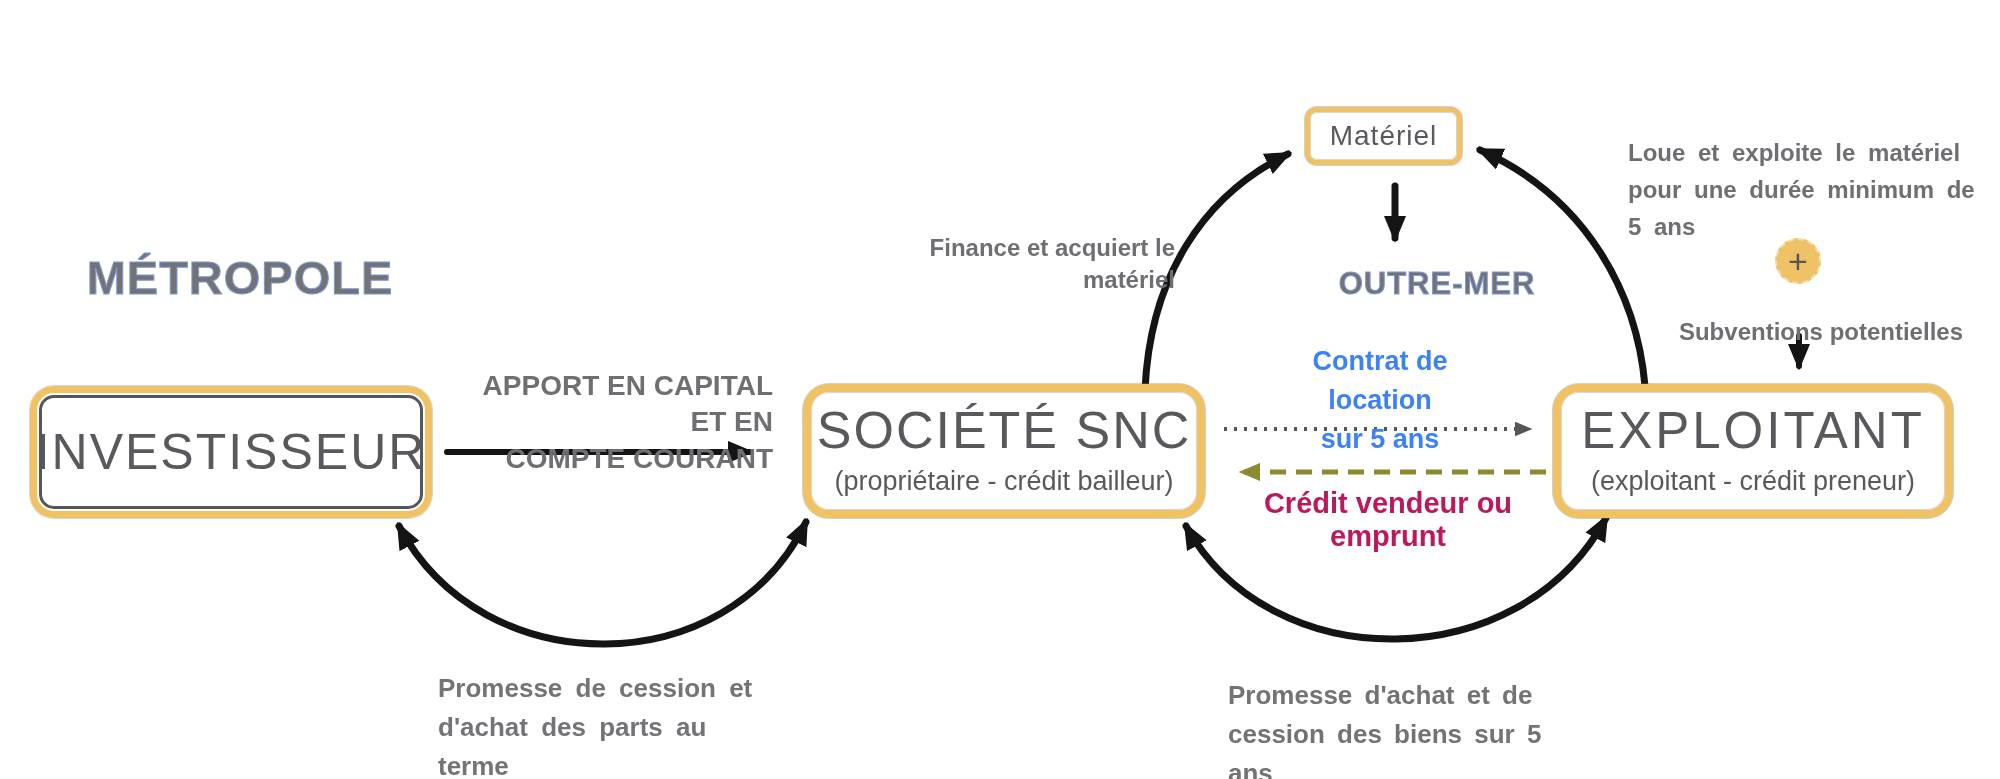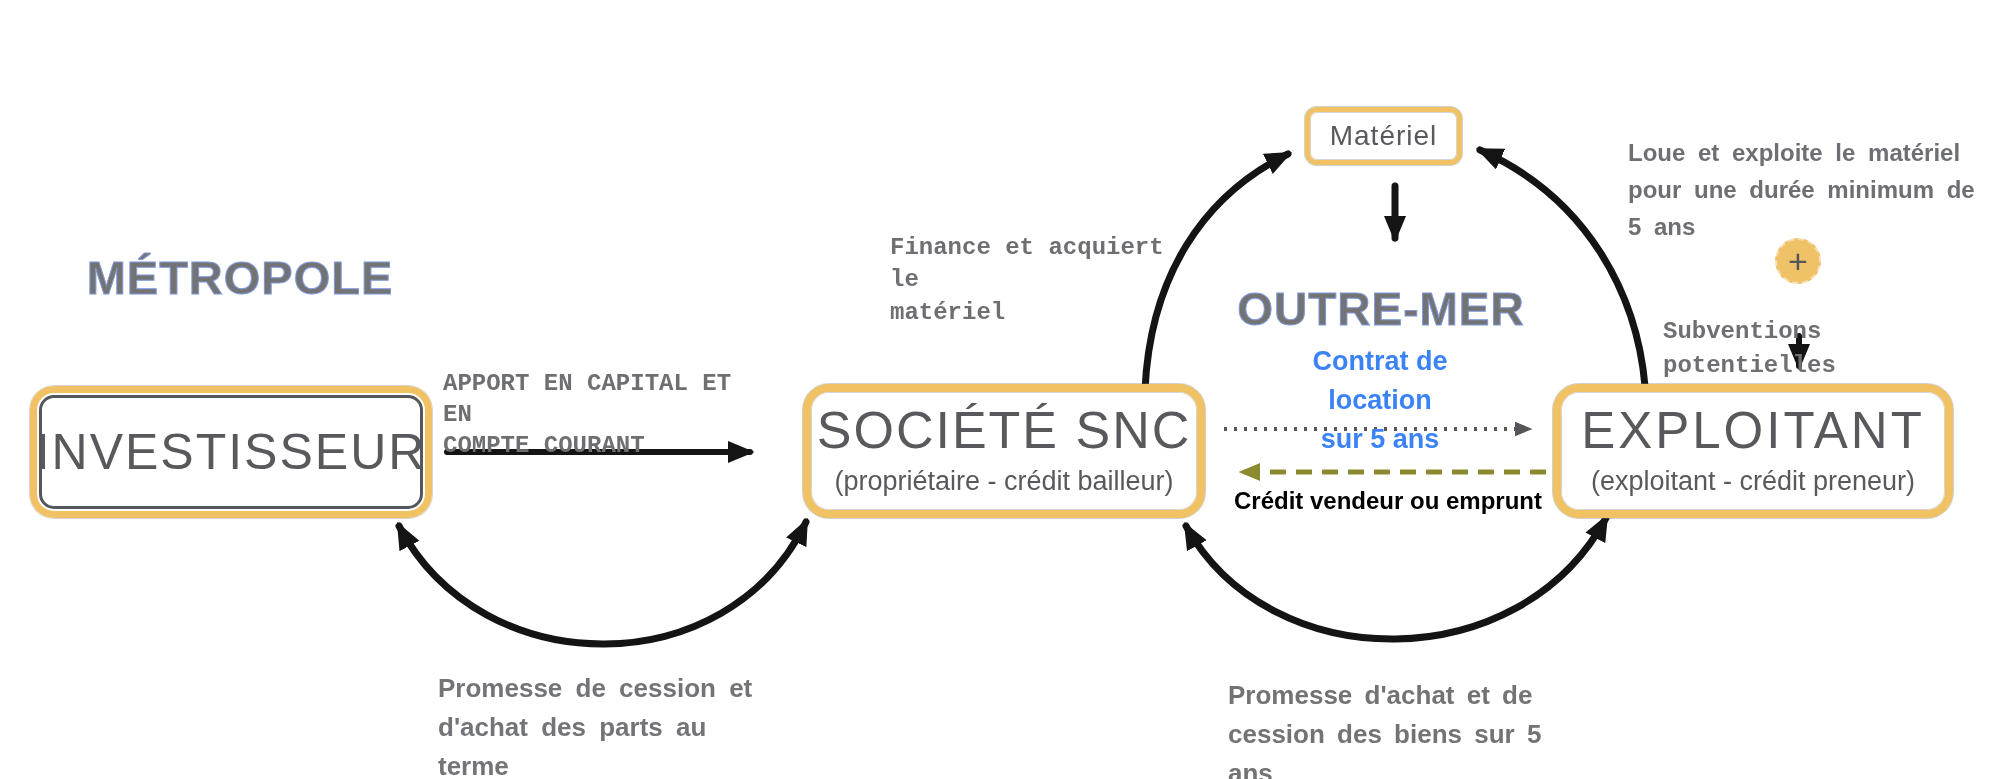--- a/index.html
+++ b/index.html
@@ -28,25 +28,25 @@
     box-shadow:0 0 0 1px rgba(120,120,120,.30);
     display:flex;align-items:center;justify-content:center;box-sizing:border-box;
   }
   #investisseur-inner{
     position:absolute;inset:2px;border:3px solid #55565A;border-radius:15px;pointer-events:none;
   }
   
   .note{
     font-weight:700;color:#6E6F72;white-space:pre-line;line-height:1.4;margin-top:16px;
   }
-  .note-center{text-align:left;font-family:Liberation Mono, monospace;}
+  .note-center{text-align:right;}
   .note-justify{word-spacing:6px;}
   #contrat-label{color:#3b82f6;font-weight:700;font-size:27px;line-height:1.45;
     text-align:center;white-space:pre-line;}
-  #credit-label{color:#000000;font-weight:700;font-size:24px;text-align:center;}
+  #credit-label{color:#be185d;font-weight:700;font-size:29px;text-align:center;}
   #plus-circle{
     width:46px;height:46px;border-radius:50%;background:#EFC268;
     border:2px dashed #F6DFAE;box-sizing:border-box;
     display:flex;align-items:center;justify-content:center;
     color:#55565A;font-size:34px;font-weight:400;line-height:1;
   }
   svg{position:absolute;left:0;top:0;pointer-events:none;}
 </style>
 </head>
 <body>
@@ -82,42 +82,42 @@
     <path d="M 1395 186 V 238" stroke="#141414" stroke-width="7" fill="none" stroke-linecap="round" marker-end="url(#ah)"></path>
 
     <path d="M 1799 336 V 366" stroke="#141414" stroke-width="6" fill="none" stroke-linecap="round" marker-end="url(#ah)"></path>
 
     <path d="M 1224 429 H 1528" stroke="#55565A" stroke-width="4" fill="none" stroke-dasharray="3 7" marker-end="url(#ahg)"></path>
 
     <path d="M 1244 472 H 1546" stroke="#8B8A2F" stroke-width="5" fill="none" stroke-dasharray="16 10" marker-start="url(#aho)"></path>
   </svg>
 
   <div class="abs region-label" style="left:40px;top:250px;width:400px;">MÉTROPOLE</div>
-  <div class="abs region-label" style="left:1236px;top:266px;width:290px;font-size:46px;margin-top:16px;">OUTRE-MER</div>
+  <div class="abs region-label" style="left:1292px;top:266px;width:290px;font-size:31px;">OUTRE-MER</div>
 
   <div id="investisseur-box" class="abs" style="left:30px;top:386px;width:402px;height:132px;">
     <div id="investisseur-inner"></div>
     <span class="node-title" style="font-size:50px;">INVESTISSEUR</span>
   </div>
 
   <div class="abs node" style="left:803px;top:384px;width:402px;height:134px;">
     <span class="node-title">SOCIÉTÉ SNC</span>
     <span class="node-sub">(propriétaire - crédit bailleur)</span>
   </div>
 
   <div class="abs node" style="left:1305px;top:107px;width:157px;height:58px;border-width:5px;border-radius:12px;">
     <span class="node-title" style="font-size:28px;letter-spacing:1px;">Matériel</span>
   </div>
 
   <div class="abs node" style="left:1553px;top:384px;width:400px;height:134px;">
     <span class="node-title" style="font-size:51px;letter-spacing:3px;">EXPLOITANT</span>
     <span class="node-sub">(exploitant - crédit preneur)</span>
   </div>
 
-  <div class="abs note note-center" style="left:443px;top:352px;width:330px;font-size:24px;line-height:1.3;">APPORT EN CAPITAL ET EN
+  <div class="abs note note-center" style="left:443px;top:352px;width:330px;font-size:28px;line-height:1.3;">APPORT EN CAPITAL ET EN
 COMPTE COURANT</div>
 
   <div class="abs note note-center" style="left:890px;top:216px;width:285px;font-size:24px;line-height:1.35;">Finance et acquiert le
 matériel</div>
 
   <div class="abs note note-justify" style="left:1628px;top:118px;width:360px;font-size:24px;line-height:1.55;">Loue et exploite le matériel
 pour une durée minimum de
 5 ans</div>
 
   <div id="plus-circle" class="abs" style="left:1775px;top:238px;">

